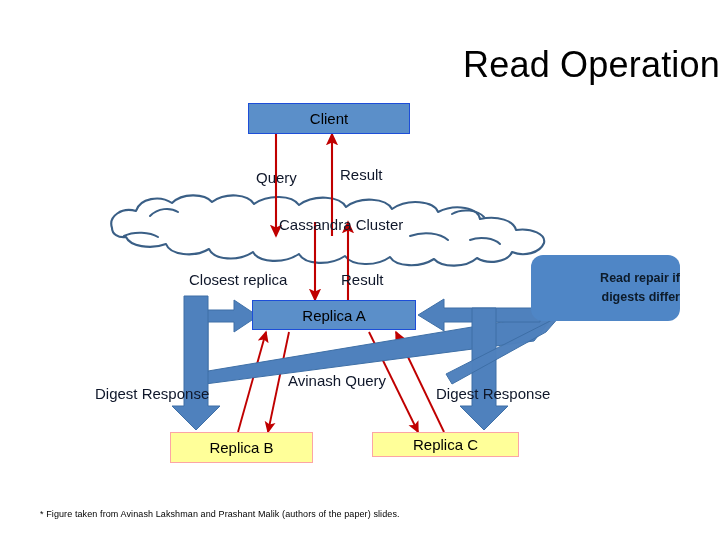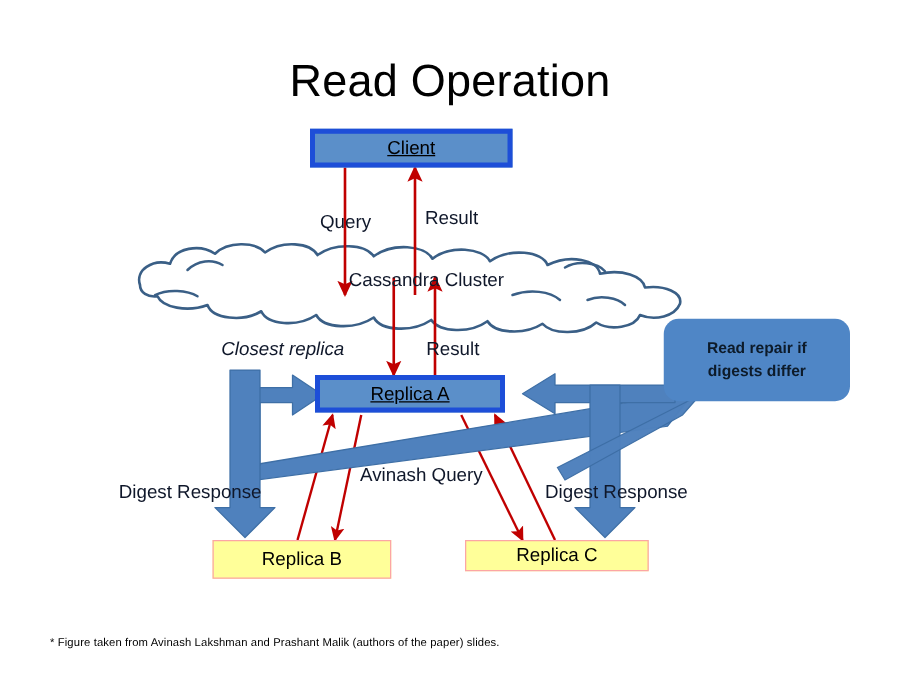--- a/index.html
+++ b/index.html
@@ -29,84 +29,83 @@
     height: 540px;
     pointer-events: none;
   }
 
   
   #title {
     position: absolute;
     left: 0;
     top: 44px;
     width: 720px;
-    text-align: center;
+    text-align: right;
     font-size: 36px;
     font-weight: 400;
     color: #000000;
     letter-spacing: 0.2px;
     white-space: nowrap;
   }
 
   
   .node {
     position: absolute;
     box-sizing: border-box;
     display: flex;
     align-items: center;
     justify-content: center;
     font-size: 15px;
     color: #000000;
     line-height: 1;
   }
   .node-blue {
     background: #5B8FC9;
-    border: 4px solid #1d4ed8;
-    text-decoration: underline;
+    border: 1px solid #1d4ed8;
   }
   .node-yellow {
     background: #FFFF99;
     border: 1px solid #fca5a5;
   }
 
   #node-client { left: 248px; top: 103px; width: 162px; height: 31px; }
-  #node-replica-a { left: 252px; top: 300px; width: 152px; height: 30px; }
+  #node-replica-a { left: 252px; top: 300px; width: 164px; height: 30px; }
   #node-replica-b { left: 170px; top: 432px; width: 143px; height: 31px; }
   #node-replica-c { left: 372px; top: 432px; width: 147px; height: 25px; }
 
   
   .label {
     position: absolute;
     font-size: 15px;
     color: #0f172a;
     white-space: nowrap;
     line-height: 1;
   }
   #label-query          { left: 256px; top: 170px; }
   #label-result-top     { left: 340px; top: 167px; }
   #label-cluster        { left: 279px; top: 217px; font-size: 15px; }
-  #label-closest-replica{ left: 177px; top: 272px; font-style: italic; }
+  #label-closest-replica{ left: 189px; top: 272px; }
   #label-result-mid     { left: 341px; top: 272px; }
   #label-digest-query   { left: 288px; top: 373px; }
   #label-digest-resp-l  { left: 95px;  top: 386px; }
   #label-digest-resp-r  { left: 436px; top: 386px; }
 
   
   #callout {
     position: absolute;
     left: 531px;
     top: 255px;
     width: 149px;
     height: 66px;
     background: #4F86C6;
     border-radius: 12px;
     box-sizing: border-box;
     display: flex;
     flex-direction: column;
-    align-items: center;
+    align-items: flex-end;
     justify-content: center;
     color: #0d1b2a;
     font-size: 12.5px;
     font-weight: bold;
     line-height: 1.55;
     text-align: center;
   }
   #callout .cl-line { display: block; }
 
   

